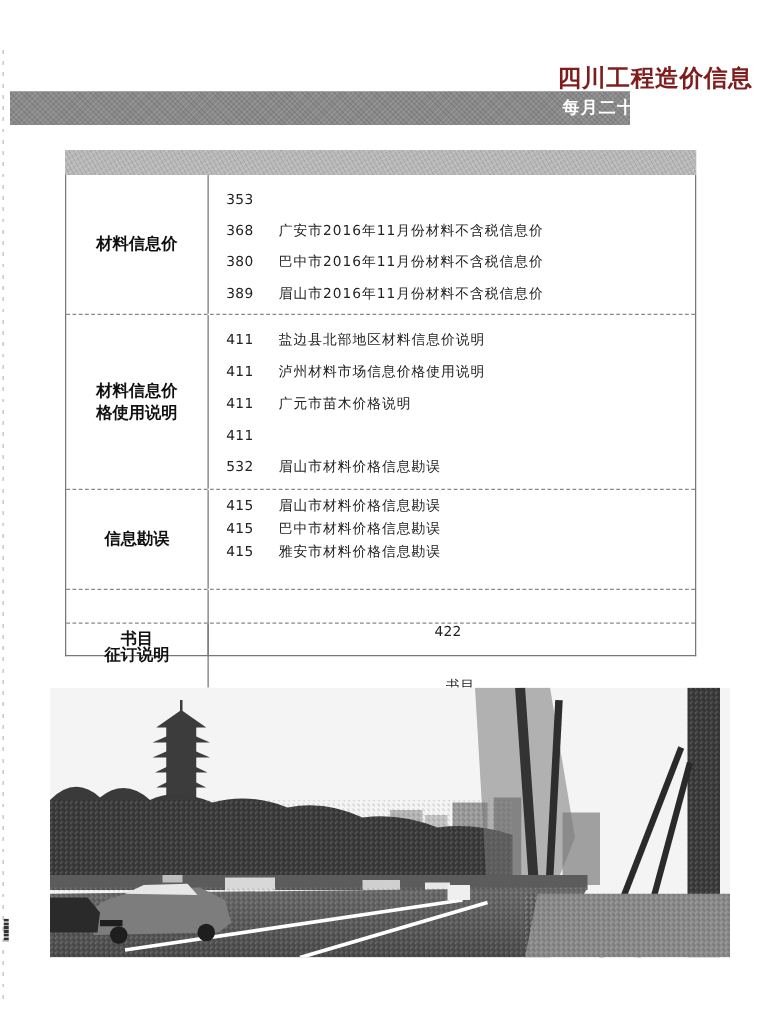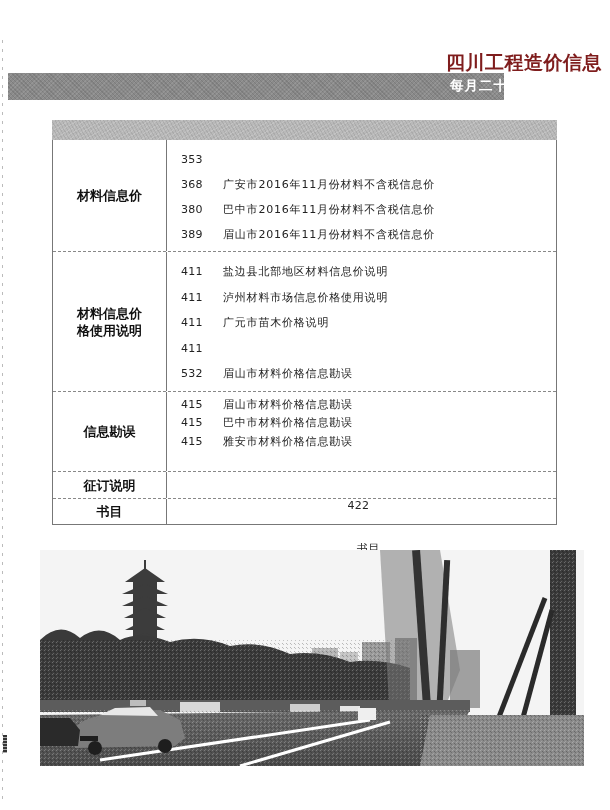--- a/index.html
+++ b/index.html
@@ -77,21 +77,21 @@
   .sec-1 .toc-entry { height: 25px; }
 
   .sec-2 { height: 139px; }
   .sec-2 .toc-entries { padding-top: 7px; }
   .sec-2 .toc-entry { height: 25.5px; }
 
   .sec-3 { height: 79px; }
   .sec-3 .toc-entries { padding-top: 3px; }
   .sec-3 .toc-entry { height: 18.5px; }
 
-  .sec-4 { height: 26px; }
+  .sec-4 { height: 26px; flex-direction: column; }
   .sec-4 .toc-entry { height: 26px; }
 
   .sec-5 { height: 25px; }
   .sec-5 .toc-entry { height: 25px; flex-direction: column; }
 
   .photo {
     position: absolute; left: 40px; top: 550px; width: 544px; height: 216px;
     overflow: hidden; background: #fff;
   }
   .photo svg { display: block; }

